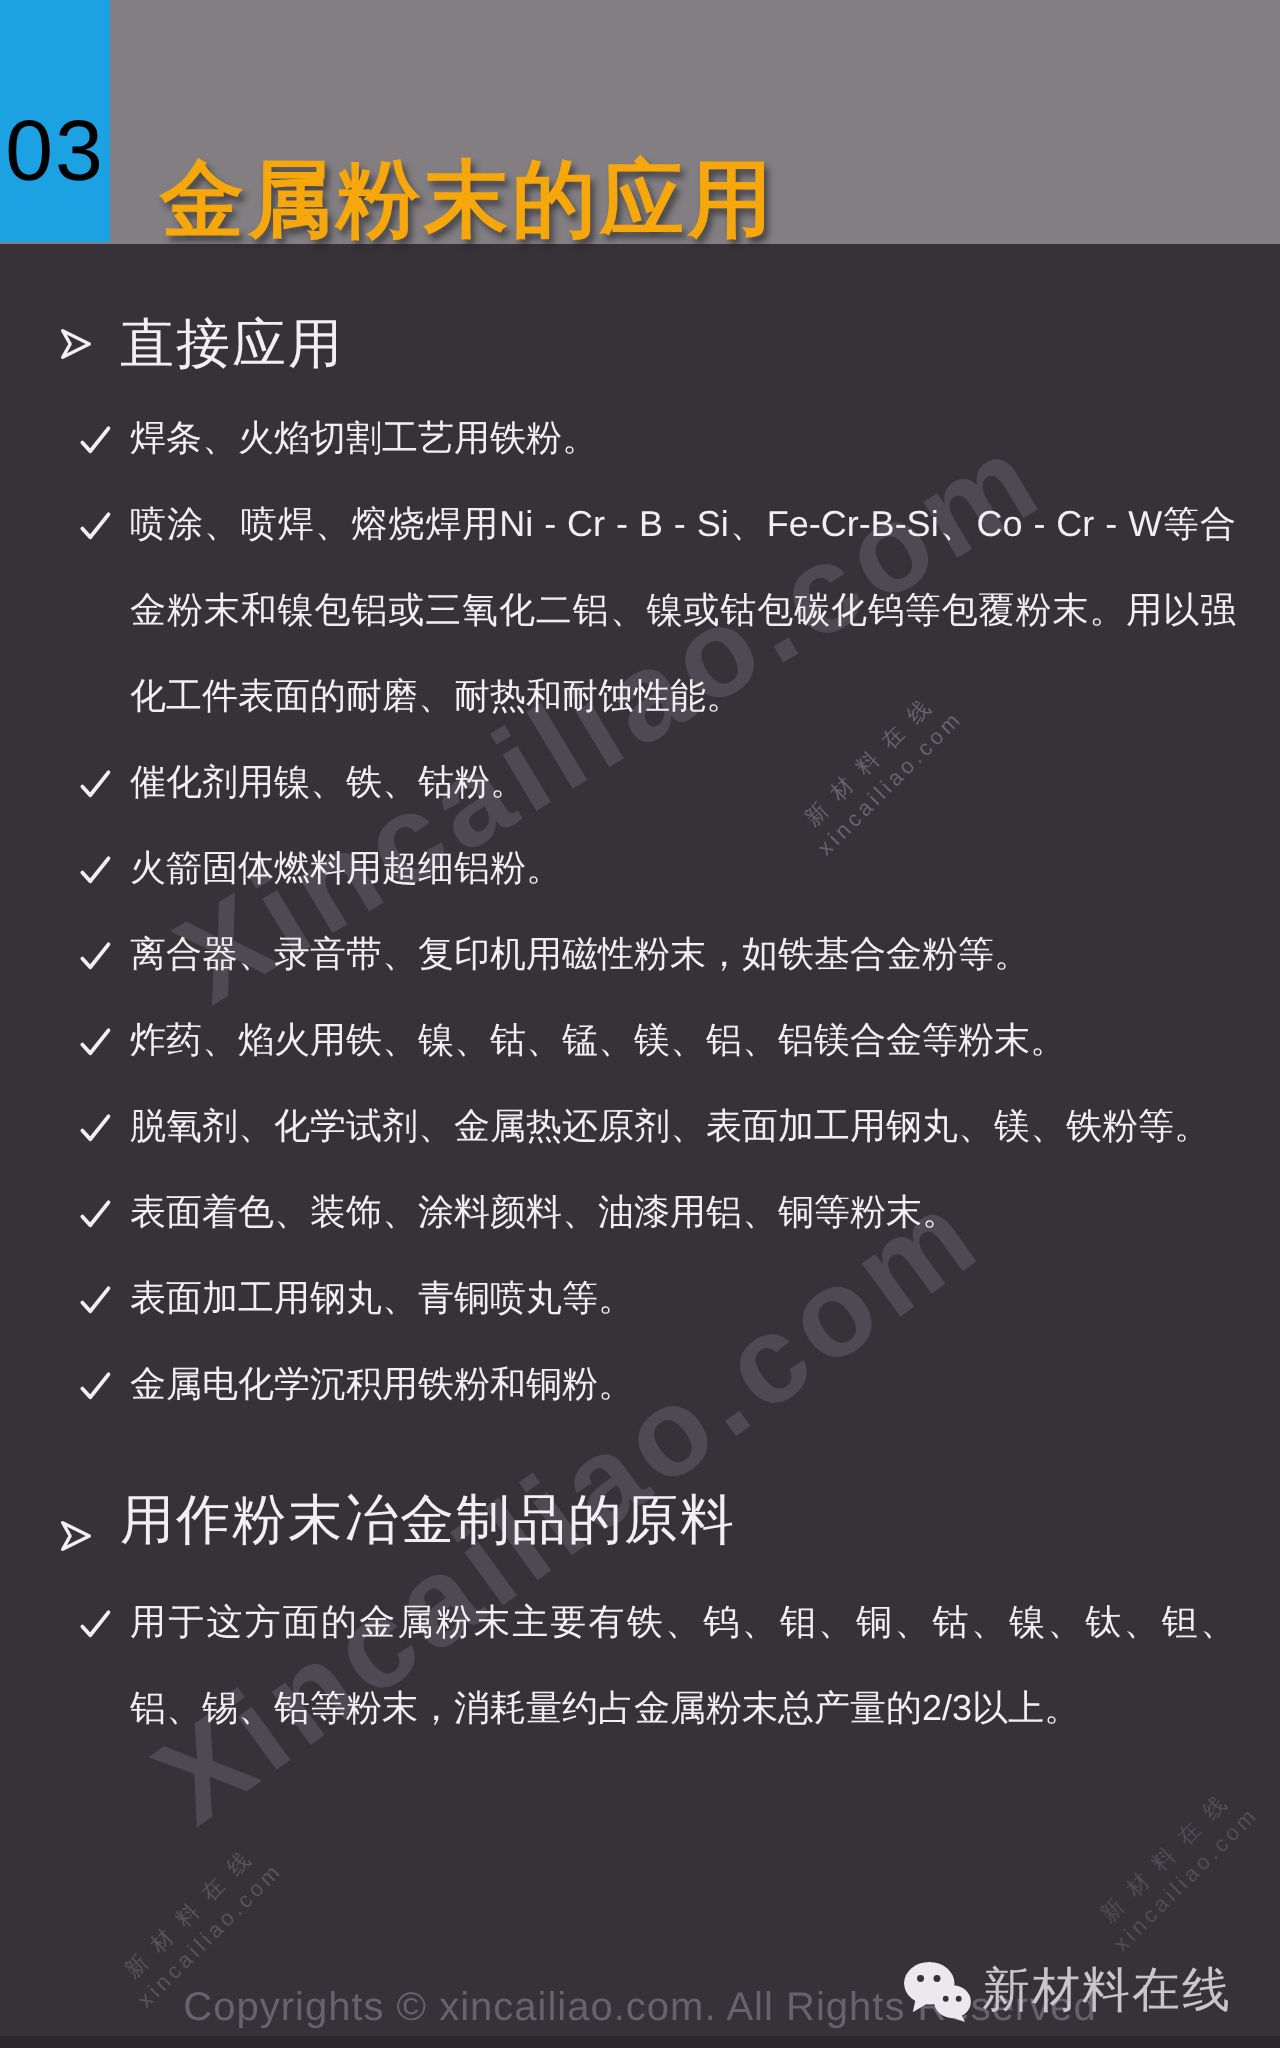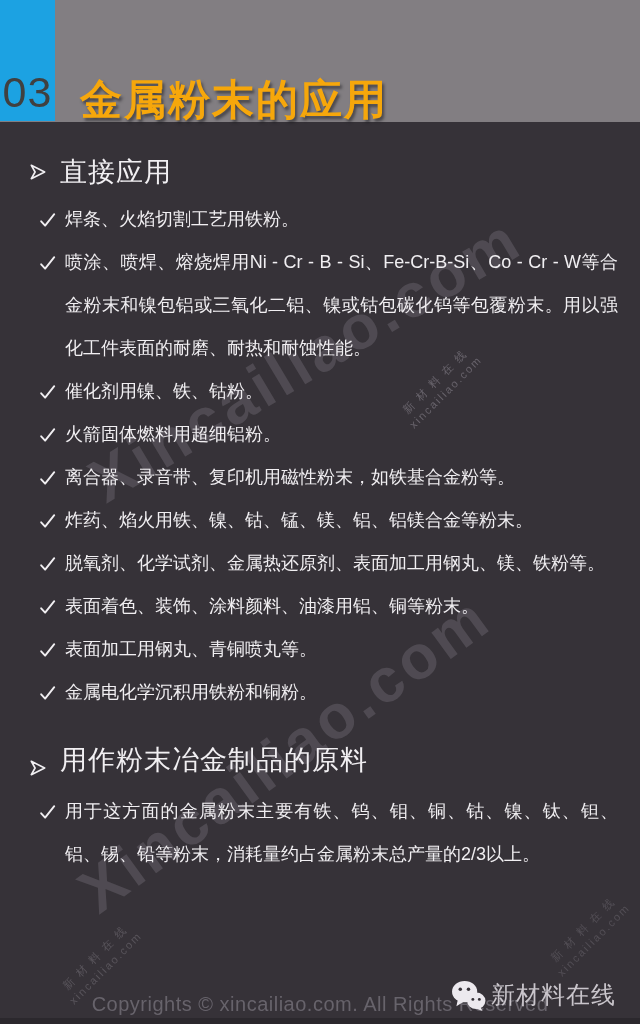--- a/index.html
+++ b/index.html
@@ -14,21 +14,21 @@
   .header-band {
     position:absolute; top:0; left:0; width:640px; height:122px;
     background:var(--band,#827E82);
   }
   .num-bar {
     position:absolute; top:0; left:0; width:55px; height:121px;
     background:var(--bar,#1CA2E2);
     display:flex; align-items:flex-end; justify-content:center;
   }
   .num-text {
-    color:#404040; font-size:43px; line-height:1; padding-bottom:7px;
+    color:#000000; font-size:43px; line-height:1; padding-bottom:23px;
     font-weight:400; letter-spacing:1px;
   }
   .page-title {
     position:absolute; left:64px; top:56px; margin:16px;
     font-size:42px; font-weight:bold; letter-spacing:2px;
     color:var(--title,#F6A70B);
     text-shadow:2px 3px 3px rgba(25,25,30,0.55);
     white-space:nowrap;
   }
 

